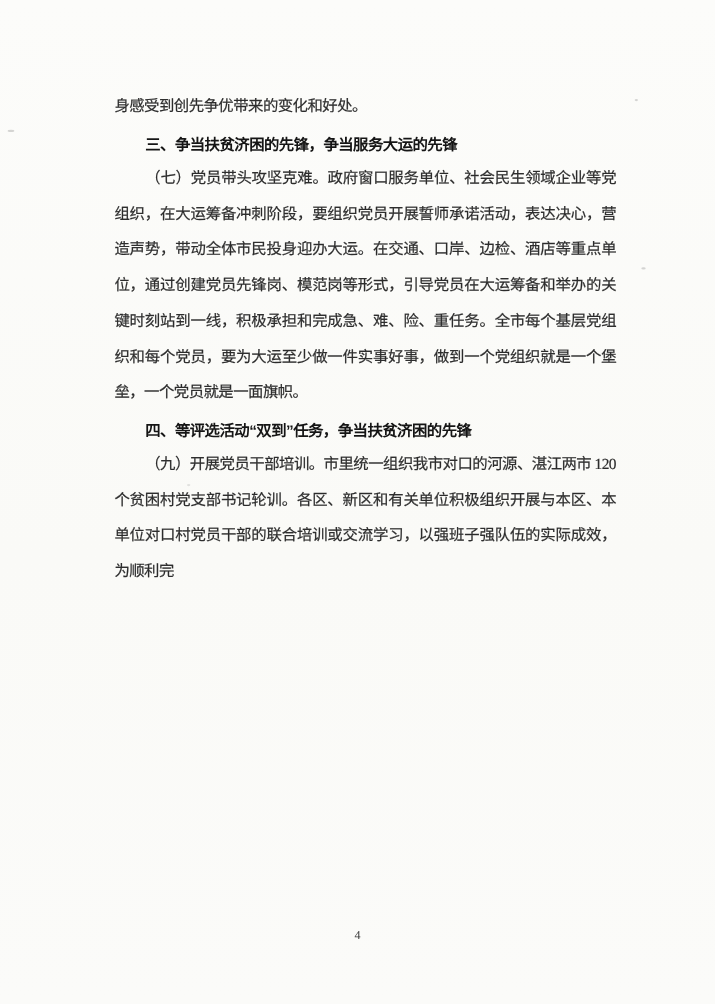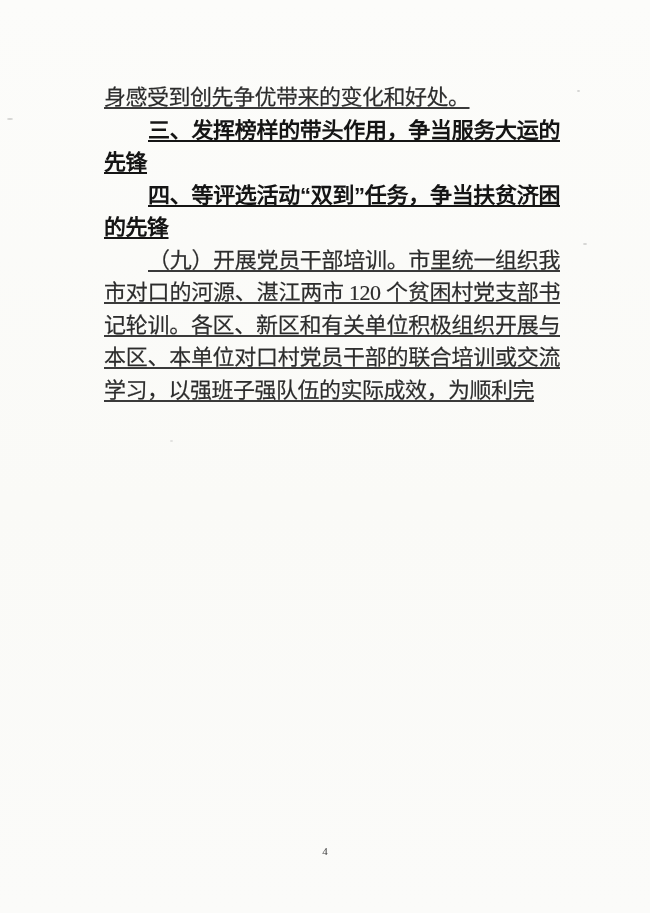--- a/index.html
+++ b/index.html
@@ -23,27 +23,26 @@
     position: absolute;
     left: 104px;
     top: 82px;
     width: 456px;
     color: #2b2b2b;
   }
   .text-block p,
   .text-block h3 {
     margin: 0;
     padding: 0;
-    font-size: 22px;
+    font-size: 14px;
     letter-spacing: -0.5px;
     line-height: 32.5px;
     text-align: justify;
     text-indent: 2em;
     font-weight: normal;
-    text-decoration: underline;
     -webkit-text-stroke: 0.2px #3a3a3a;
   }
   .text-block p.continuation {
     text-indent: 0;
   }
   .text-block h3.heading {
     font-family: "Liberation Sans", "DejaVu Sans", sans-serif;
     font-weight: 700;
     color: #151515;
     -webkit-text-stroke: 0;
@@ -74,22 +73,23 @@
 <div class="page">
 
   <span class="speck s1"></span>
   <span class="speck s2"></span>
   <span class="speck s3"></span>
   <span class="speck s4"></span>
 
   <div class="text-block">
     <p class="continuation">身感受到创先争优带来的变化和好处。</p>
 
-    <h3 class="heading">三、发挥榜样的带头作用，争当服务大运的先锋</h3>
+    <h3 class="heading">三、争当扶贫济困的先锋，争当服务大运的先锋</h3>
 
+    <p>（七）党员带头攻坚克难。政府窗口服务单位、社会民生领域企业等党组织，在大运筹备冲刺阶段，要组织党员开展誓师承诺活动，表达决心，营造声势，带动全体市民投身迎办大运。在交通、口岸、边检、酒店等重点单位，通过创建党员先锋岗、模范岗等形式，引导党员在大运筹备和举办的关键时刻站到一线，积极承担和完成急、难、险、重任务。全市每个基层党组织和每个党员，要为大运至少做一件实事好事，做到一个党组织就是一个堡垒，一个党员就是一面旗帜。</p>
 
 
     <h3 class="heading">四、等评选活动“双到”任务，争当扶贫济困的先锋</h3>
 
     <p>（九）开展党员干部培训。市里统一组织我市对口的河源、湛江两市 120 个贫困村党支部书记轮训。各区、新区和有关单位积极组织开展与本区、本单位对口村党员干部的联合培训或交流学习，以强班子强队伍的实际成效，为顺利完</p>
   </div>
 
   <div class="page-number">4</div>
 
 </div>

